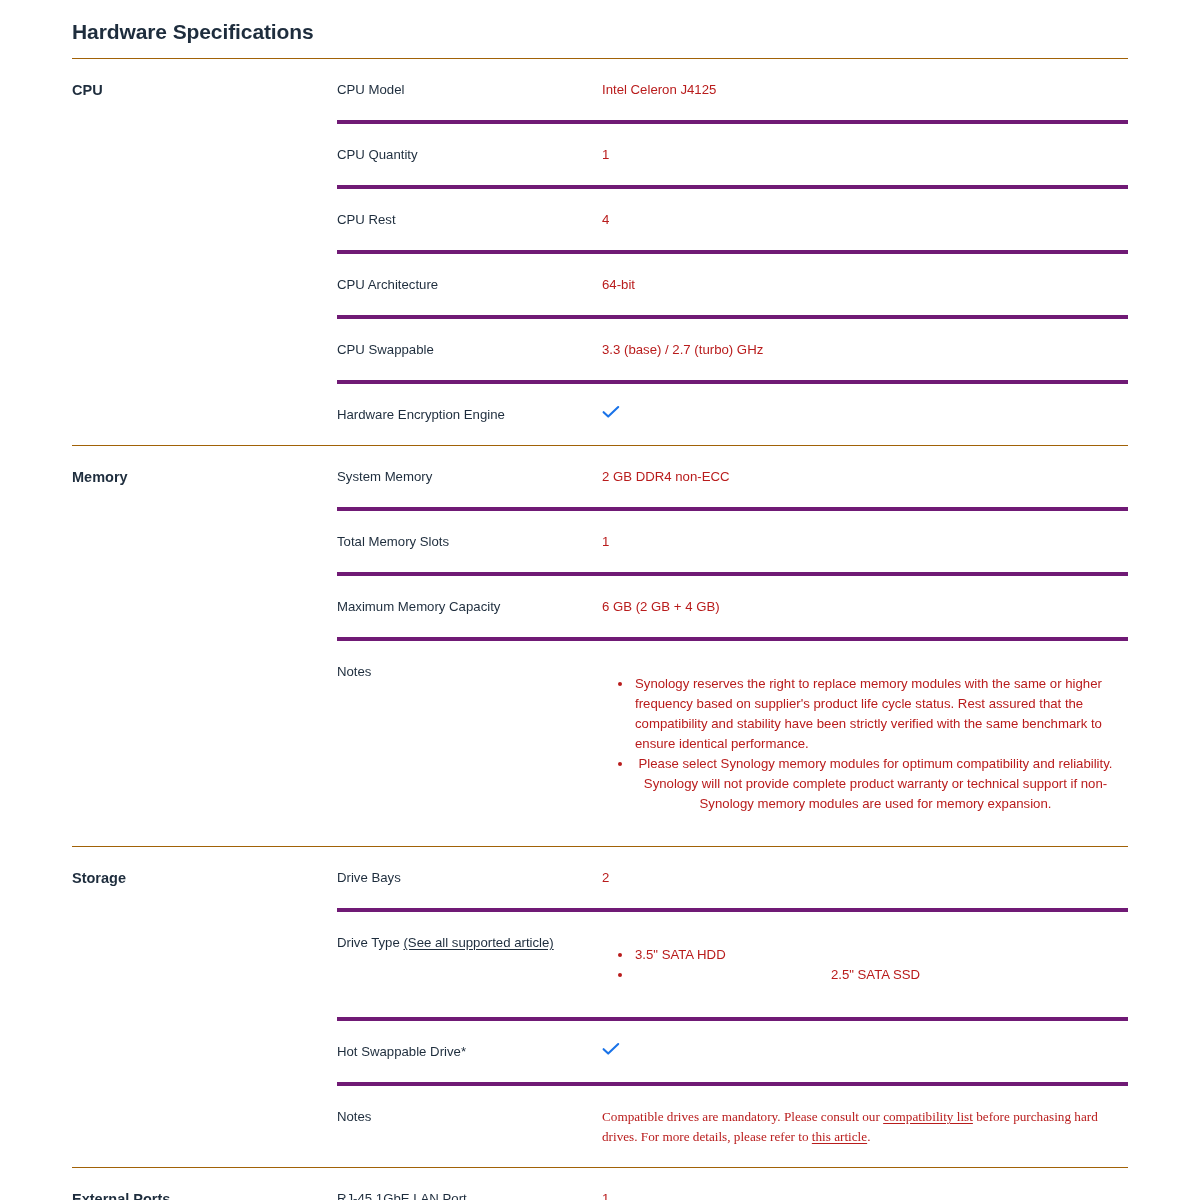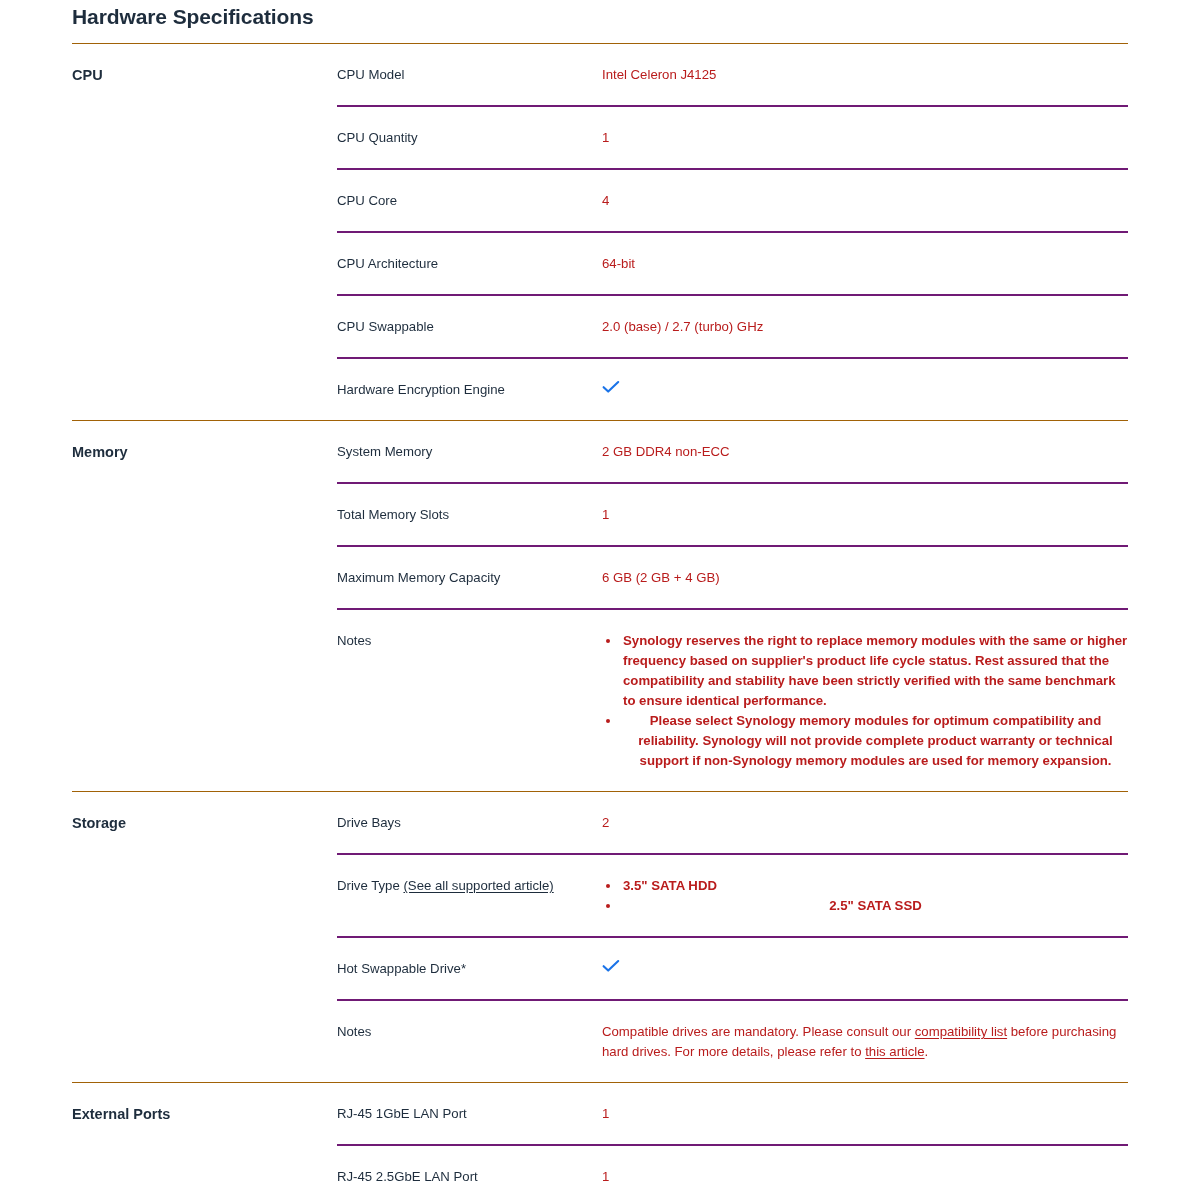--- a/index.html
+++ b/index.html
@@ -19,42 +19,42 @@
   }
   .wrap {
     padding: 0 72px;
   }
   .page-title {
     font-size: 21px;
     font-weight: bold;
     color: #1e2d3d;
     letter-spacing: -0.1px;
     margin: 0;
-    padding-top: 2px;
+    padding-top: 17px;
     line-height: 30px;
   }
 
   table.spec {
     width: 1056px;
     border-collapse: collapse;
     table-layout: fixed;
     margin-top: 11px;
   }
   table.spec col.c-sec  { width: 265px; }
   table.spec col.c-lab  { width: 265px; }
   table.spec col.c-val  { width: 526px; }
 
   
   tr.section-start > td {
     border-top: 1px solid #a16207;
   }
   
   tr.inner > td.lab,
   tr.inner > td.val {
-    border-top: 2px solid #701a75;
+    border-top: 4px solid #701a75;
   }
 
   td {
     vertical-align: top;
     padding: 0;
   }
 
   td.sec {
     padding: 21px 0 20px 0;
     font-size: 14.5px;
@@ -71,24 +71,23 @@
   }
   td.val {
     padding: 21px 0 20px 0;
     font-size: 13.2px;
     font-weight: normal;
     color: #b91c1c;
     line-height: 20px;
   }
 
   .val ul, .lab ul {
-    margin: 0;
+    margin: 12px;
     padding-left: 19px;
     list-style: disc;
-    font-weight: bold;
   }
   .val ul li {
     margin: 0 0 0 0;
     padding-left: 2px;
     line-height: 20px;
   }
   .val ul.notes-list li + li { margin-top: 0px; text-align: center; }
 
   a.ilink {
     color: inherit;
@@ -98,21 +97,21 @@
   }
 
   .check {
     display: inline-block;
     width: 18px;
     height: 14px;
     line-height: 0;
   }
   .check svg { display: block; }
 
-  .val p { margin: 0; }
+  .val p { margin: 0; font-family: Liberation Serif, serif; }
 </style>
 </head>
 <body>
 
 <div id="page">
   <div class="wrap">
     <h1 class="page-title">Hardware Specifications</h1>
     <table class="spec">
       <colgroup>
         <col class="c-sec">
@@ -123,30 +122,30 @@
           <tr class="section-start">
             <td class="sec" rowspan="6">CPU</td>
             <td class="lab"><span>CPU Model</span></td>
             <td class="val"><span>Intel Celeron J4125</span></td>
           </tr>
           <tr class="inner">
             <td class="lab"><span>CPU Quantity</span></td>
             <td class="val"><span>1</span></td>
           </tr>
           <tr class="inner">
-            <td class="lab"><span>CPU Core</span></td>
+            <td class="lab"><span>CPU Rest</span></td>
             <td class="val"><span>4</span></td>
           </tr>
           <tr class="inner">
             <td class="lab"><span>CPU Architecture</span></td>
             <td class="val"><span>64-bit</span></td>
           </tr>
           <tr class="inner">
             <td class="lab"><span>CPU Swappable</span></td>
-            <td class="val"><span>2.0 (base) / 2.7 (turbo) GHz</span></td>
+            <td class="val"><span>3.3 (base) / 2.7 (turbo) GHz</span></td>
           </tr>
           <tr class="inner">
             <td class="lab"><span>Hardware Encryption Engine</span></td>
             <td class="val"><span class="check"><svg width="18" height="14" viewBox="0 0 18 14" xmlns="http://www.w3.org/2000/svg">
                   <path d="M1.6 7.2 L6.2 11.6 L16.2 2.0" fill="none" stroke="#1a73e8" stroke-width="2.1" stroke-linecap="round" stroke-linejoin="round"></path>
                 </svg></span></td>
           </tr>
           <tr class="section-start">
             <td class="sec" rowspan="4">Memory</td>
             <td class="lab"><span>System Memory</span></td>

